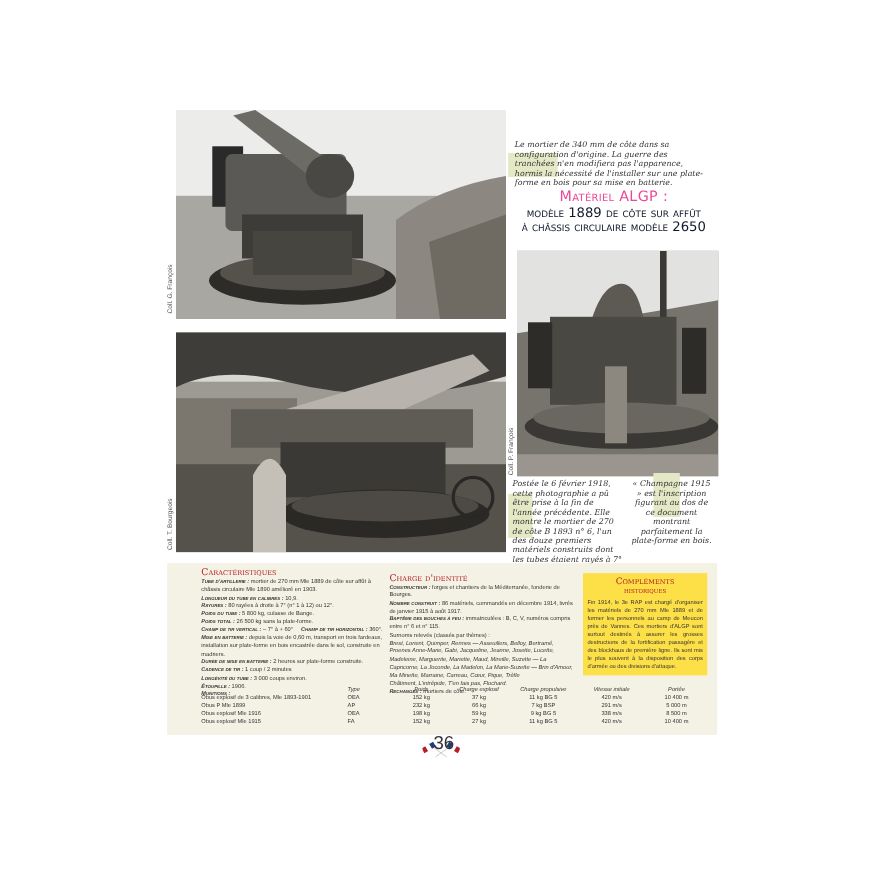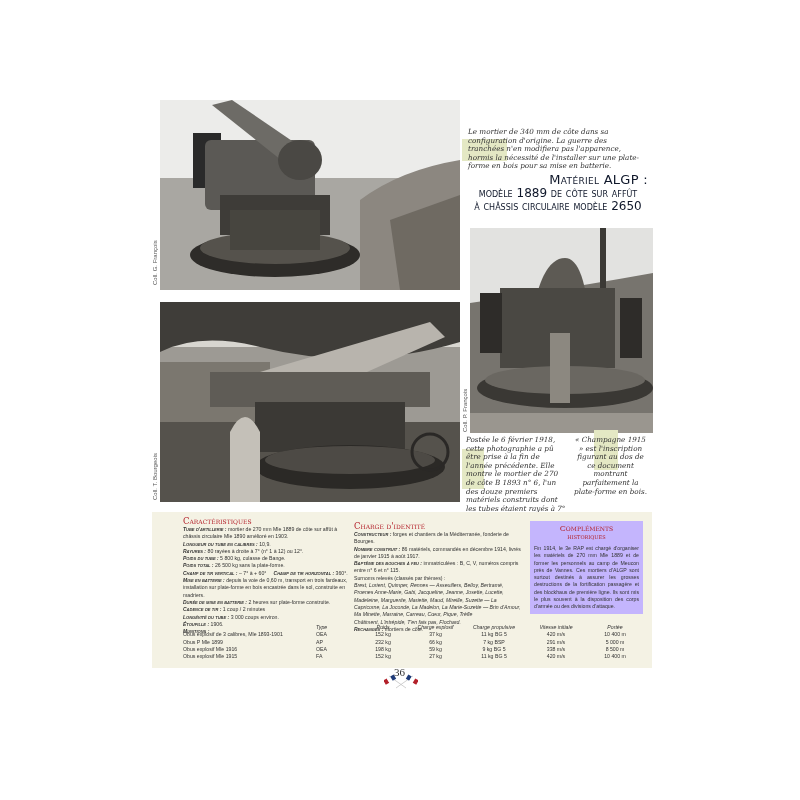--- a/index.html
+++ b/index.html
@@ -6,35 +6,35 @@
   body { width:800px; height:800px; background:#ffffff; position:relative; overflow:hidden;
          font-family:"Liberation Sans", sans-serif; color:#222; }
   .abs { position:absolute; }
   .photo { position:absolute; overflow:hidden; background:#8a8a86; }
   .photo svg { display:block; width:100%; height:100%; }
   .credit { position:absolute; font-size:6px; color:#555; transform:rotate(-90deg); transform-origin:left top;
             white-space:nowrap; font-family:"Liberation Sans", sans-serif; }
   .caption { position:absolute; font-family:"DejaVu Serif", serif; font-style:italic; font-size:7.2px; line-height:8.6px; color:#333; }
   .hl { position:absolute; background:#e4e8c4; }
   .title-block { position:absolute; text-align:center; font-family:"DejaVu Sans", sans-serif; }
-  .title-pre { color:#0f172a; font-size:13px; font-variant:small-caps; letter-spacing:0.3px;text-align:right; }
+  .title-pre { color:#ec4899; font-size:13px; font-variant:small-caps; letter-spacing:0.3px; }
   .title-main { color:#b3202a; font-size:15px; font-variant:small-caps; line-height:15px; font-weight:normal; }
   .title-sub { color:#0f172a; font-size:12px; font-variant:small-caps; line-height:13px; }
   .panel { position:absolute; background:#f4f2e4; }
   .sec-title { color:#b3202a; font-variant:small-caps; font-size:8.5px; font-family:"DejaVu Serif", serif; }
   .spec { font-size:5.2px; line-height:7.3px; color:#333; }
   .spec b { font-style:italic; font-variant:small-caps; font-weight:bold; font-size:5px; }
   .spec .it { font-style:italic; }
-  .hist-box { position:absolute; background:#c4b5fd; }
+  .hist-box { position:absolute; background:#fde047; }
   .hist-title { color:#b3202a; font-variant:small-caps; text-align:center; font-size:8px; line-height:9px; font-family:"DejaVu Serif", serif; }
   .hist-text { font-size:5.2px; line-height:7.3px; text-align:justify; color:#333; }
   table.mun { border-collapse:collapse; font-size:5.2px; color:#333; }
   table.mun td { padding:0; height:7.3px; line-height:7.3px; white-space:nowrap; }
   .c { text-align:center; }
-  .page-num { position:absolute; font-family:Liberation Serif, serif; font-size:11px; color:#333; }
+  .page-num { position:absolute; font-family:Liberation Sans, sans-serif; font-size:17px; color:#333; }
 </style>
 </head>
 <body>
 
 <div class="photo" style="left:160px;top:100px;width:300px;height:190px;background:#eaeaea;">
   <svg viewBox="0 0 300 190" preserveAspectRatio="none">
     <rect x="0" y="0" width="300" height="190" fill="#ececea"></rect>
     <rect x="0" y="78" width="300" height="112" fill="#a9a7a2"></rect>
     <path d="M200 100 Q240 70 300 60 L300 190 L200 190 Z" fill="#8c8780"></path>
     <path d="M230 120 L300 95 L300 190 L240 190 Z" fill="#6f6a62"></path>

